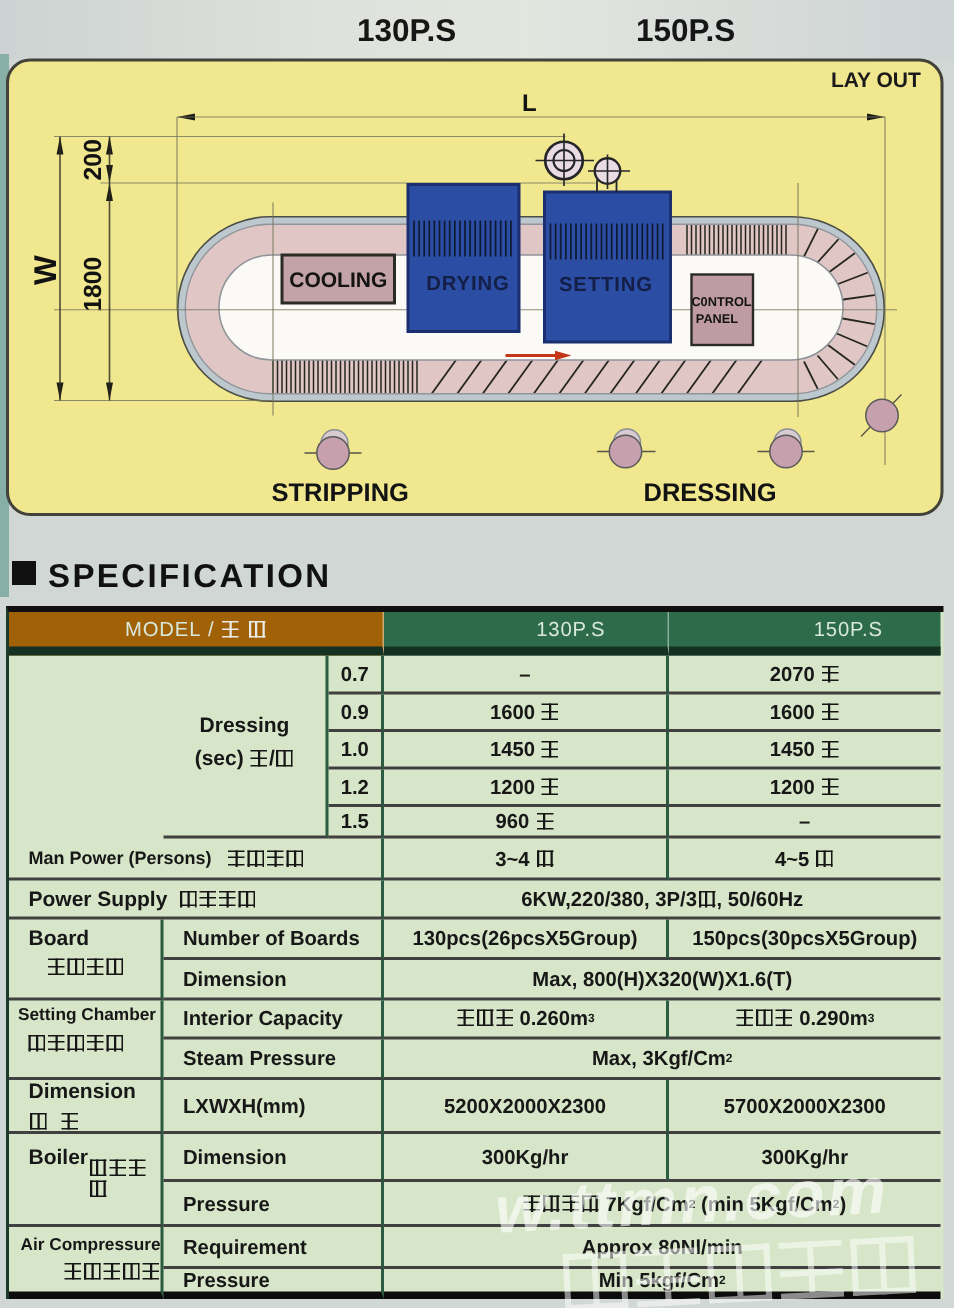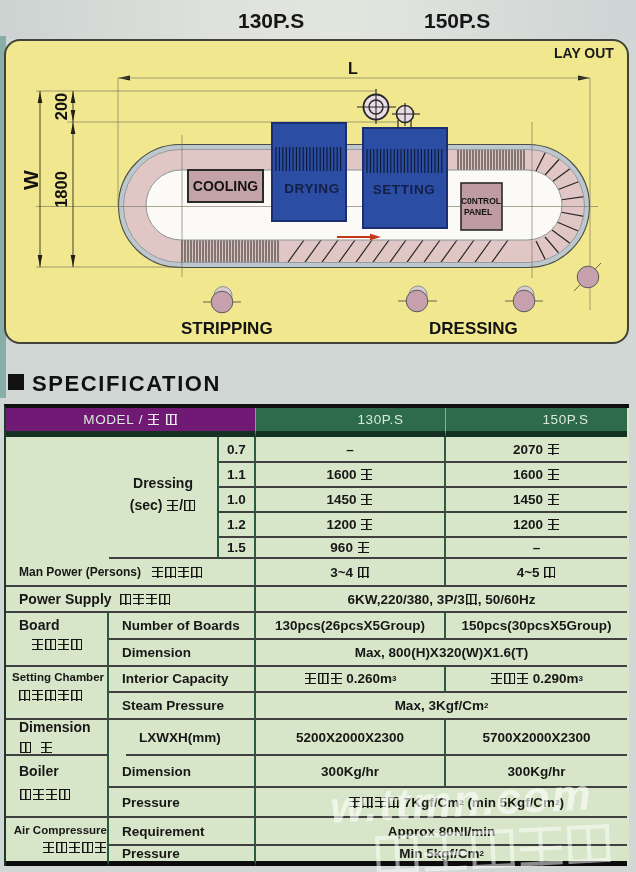--- a/index.html
+++ b/index.html
@@ -320,41 +320,41 @@
 
 <div class="abs" style="left:8px;top:371px;font-size:22px;font-weight:bold;color:#111;letter-spacing:1.6px;">
 <span style="display:inline-block;width:16px;height:16px;background:#111;margin-right:8px;vertical-align:1px;"></span>SPECIFICATION</div>
 
 <div class="abs grid" style="left:4px;top:404px;width:623px;
   border-top:4px solid #101010;border-left:2px solid #1c3a2a;
   background:#d7e6c8;
   grid-template-columns:103px 110px 37px 190px 181px;
   grid-template-rows:29px 26px 25px 25px 25px 21px 28px 26px 27px 26.5px 26.5px 27px 36px 32px 30px 28px 20px;">
 
- <div class="c" style="grid-column:1/4;grid-row:1;background:#701a75;color:#d9e8dc;font-size:13.5px;font-weight:normal;letter-spacing:0.6px;border-right:1.5px solid rgba(255,255,255,.45);border-bottom:6px solid #143122;">MODEL&nbsp;/&nbsp;<span class="cj" style="background-color:transparent;filter:invert(1);"></span>&nbsp;<span class="cjb" style="filter:invert(1);"></span></div>
+ <div class="c" style="grid-column:1/4;grid-row:1;background:#a16207;color:#d9e8dc;font-size:13.5px;font-weight:normal;letter-spacing:0.6px;border-right:1.5px solid rgba(255,255,255,.45);border-bottom:6px solid #143122;">MODEL&nbsp;/&nbsp;<span class="cj" style="background-color:transparent;filter:invert(1);"></span>&nbsp;<span class="cjb" style="filter:invert(1);"></span></div>
 
  <div class="c" style="grid-column:4;grid-row:1;background:#2d6b4b;color:#d9e8dc;font-size:13.5px;font-weight:normal;letter-spacing:0.6px;border-right:1.5px solid rgba(255,255,255,.45);border-bottom:6px solid #143122;">
       <span style="margin-left:60px;">130P.S</span>
     </div>
 
  <div class="c" style="grid-column:5;grid-row:1;background:#2d6b4b;color:#d9e8dc;font-size:13.5px;font-weight:normal;letter-spacing:0.6px;border-right:0;border-bottom:6px solid #143122;">
       <span style="margin-left:58px;">150P.S</span>
     </div>
 
 
  <div class="c" style="grid-column:2;grid-row:2/7;flex-direction:column;justify-content:flex-start;font-size:14px;padding-top:38px;">
    <div>Dressing</div>
    <div style="margin-top:6px;">(sec)&nbsp;<span class="cj"></span>/<span class="cjb"></span></div>
  </div>
 
  <div class="c" style="grid-column:3;grid-row:2;">0.7</div>
  <div class="c" style="grid-column:4;grid-row:2;">–</div>
  <div class="c" style="grid-column:5;grid-row:2;border-right:0;">2070&nbsp;<span class="cj"></span></div>
 
- <div class="c" style="grid-column:3;grid-row:3;">1.1</div>
+ <div class="c" style="grid-column:3;grid-row:3;">0.9</div>
  <div class="c" style="grid-column:4;grid-row:3;">1600&nbsp;<span class="cj"></span></div>
  <div class="c" style="grid-column:5;grid-row:3;border-right:0;">1600&nbsp;<span class="cj"></span></div>
 
  <div class="c" style="grid-column:3;grid-row:4;">1.0</div>
  <div class="c" style="grid-column:4;grid-row:4;">1450&nbsp;<span class="cj"></span></div>
  <div class="c" style="grid-column:5;grid-row:4;border-right:0;">1450&nbsp;<span class="cj"></span></div>
 
  <div class="c" style="grid-column:3;grid-row:5;">1.2</div>
  <div class="c" style="grid-column:4;grid-row:5;">1200&nbsp;<span class="cj"></span></div>
  <div class="c" style="grid-column:5;grid-row:5;border-right:0;">1200&nbsp;<span class="cj"></span></div>
@@ -392,25 +392,25 @@
  <div class="c" style="grid-column:5;grid-row:11;border-right:0;"><span class="cj"></span><span class="cjb"></span><span class="cj"></span>&nbsp;0.290m<sup>3</sup></div>
 
  <div class="c lft" style="grid-column:2/4;grid-row:12;">Steam Pressure</div>
  <div class="c" style="grid-column:4/6;grid-row:12;border-right:0;">Max, 3Kgf/Cm<sup>2</sup></div>
 
  <div class="c" style="grid-column:1;grid-row:13;flex-direction:column;align-items:flex-start;padding-left:13px;font-size:14px;">
    <div>Dimension</div>
    <div style="margin-top:4px;"><span class="cjb"></span>&nbsp;&nbsp;<span class="cj"></span></div>
  </div>
 
- <div class="c lft" style="grid-column:2/4;grid-row:13;margin-left:17px;">LXWXH(mm)</div>
+ <div class="c lft" style="grid-column:2/4;grid-row:13;">LXWXH(mm)</div>
  <div class="c" style="grid-column:4;grid-row:13;">5200X2000X2300</div>
  <div class="c" style="grid-column:5;grid-row:13;border-right:0;">5700X2000X2300</div>
 
- <div class="c" style="grid-column:1;grid-row:14/16;flex-direction:column;align-items:flex-start;justify-content:flex-start;padding-left:13px;font-size:14px;padding-top:7px;">
+ <div class="c" style="grid-column:1;grid-row:14/16;flex-direction:row;align-items:flex-start;justify-content:flex-start;padding-left:13px;font-size:14px;padding-top:7px;">
    <div>Boiler</div>
    <div style="margin-top:9px;font-size:12px;"><span class="cjb"></span><span class="cj"></span><span class="cj"></span><span class="cjb"></span></div>
  </div>
 
  <div class="c lft" style="grid-column:2/4;grid-row:14;">Dimension</div>
  <div class="c" style="grid-column:4;grid-row:14;">300Kg/hr</div>
  <div class="c" style="grid-column:5;grid-row:14;border-right:0;">300Kg/hr</div>
 
  <div class="c lft" style="grid-column:2/4;grid-row:15;">Pressure</div>
  <div class="c" style="grid-column:4/6;grid-row:15;border-right:0;padding-left:29px;"><span class="cj"></span><span class="cjb"></span><span class="cj"></span><span class="cjb"></span>&nbsp;7Kgf/Cm<sup>2</sup>&nbsp;(min 5Kgf/Cm<sup>2</sup>)</div>

